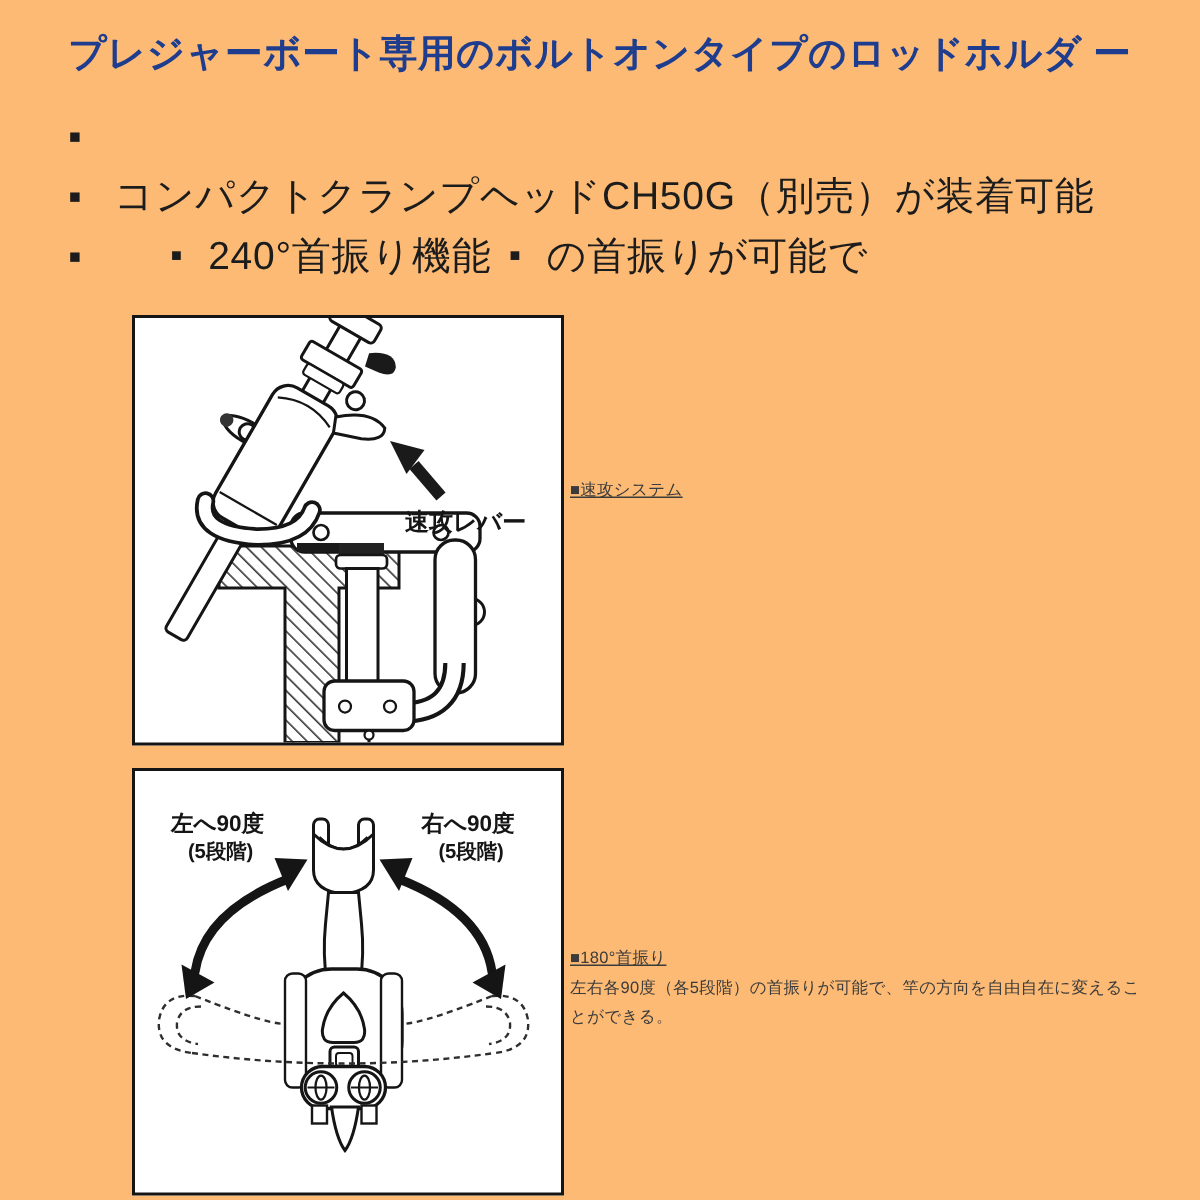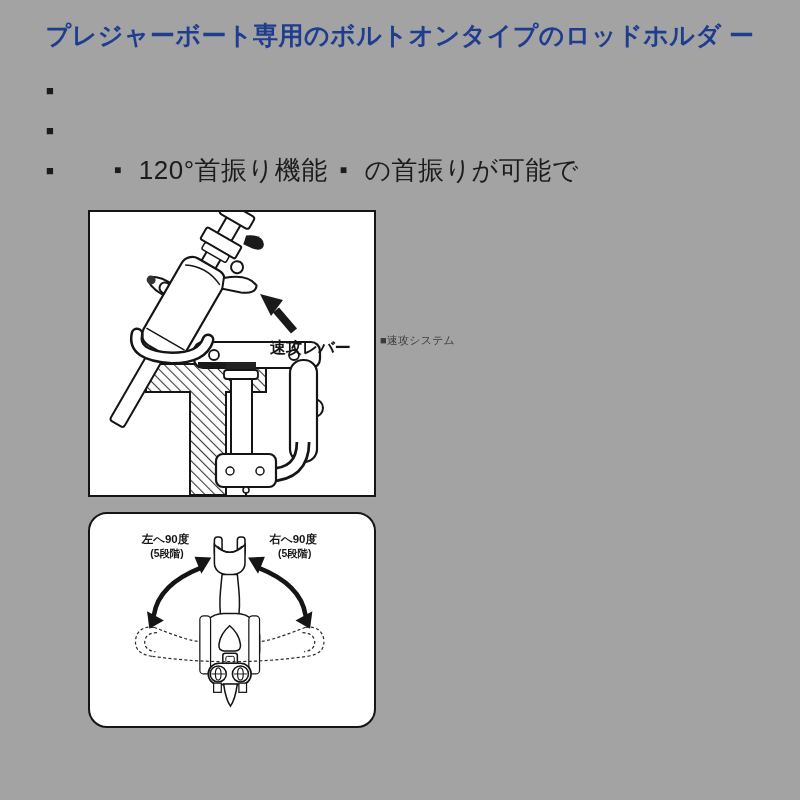--- a/index.html
+++ b/index.html
@@ -2,21 +2,21 @@
 <html><head>
 <meta charset="utf-8">
 <style>
   html, body { margin: 0; padding: 0; }
   body {
     width: 800px; height: 800px;
     background: #ffffff;
     font-family: "Liberation Sans", "DejaVu Sans", sans-serif;
     color: #1f1f1f;
   }
-  .page { position: relative; width: 800px; height: 800px; overflow: hidden; background: #a3a3a3; }
+  .page { position: relative; width: 800px; height: 800px; overflow: hidden; background: #fdba74; }
 
   .title {
     position: absolute; top: 19px; left: 0; width: 100%;
     text-align: center;
     font-size: 25px; font-weight: bold; letter-spacing: 0.5px;
     color: #1e3d8f;
     white-space: nowrap;
   }
 
   .features { position: absolute; top: 70px; left: 46px; width: 720px; }
@@ -34,56 +34,57 @@
   .sq.mid { width: auto; flex: 0 0 auto; margin: 0 17px 0 38px; font-size: 12px; }
   .sq.mid2 { width: auto; flex: 0 0 auto; margin: 0 17px 0 12px; font-size: 12px; }
 
   .figbox {
     position: absolute; left: 88px; width: 288px;
     box-sizing: border-box;
     border: 2px solid #151515;
     background: #fff;
   }
   #fig1 { top: 210px; height: 287px; }
-  #fig2 { top: 512px; height: 216px; border-radius: 19px; }
+  #fig2 { top: 512px; height: 285px; }
   .figbox svg { display: block; width: 100%; height: 100%; }
 
   .desc {
     position: absolute; left: 380px; width: 382px;
     font-size: 11px; line-height: 19px; color: #3b3b3b;
     letter-spacing: 0.2px;
   }
   #desc1 { top: 318px; }
   #desc2 { top: 630px; }
-  .desc .hd { margin: 13px 0 1px 0; }
+  .desc .hd { margin: 0 0 1px 0; text-decoration: underline; }
 
   svg text {
     font-family: "Liberation Sans", "DejaVu Sans", sans-serif;
     font-weight: bold;
     fill: #151515;
   }
 </style>
 </head>
 <body>
 
 <div class="page">
 
   <div class="title">プレジャーボート専用のボルトオンタイプのロッドホルダ ー</div>
 
   <div class="features">
     <div class="feat">
       <span class="sq">■</span>
     </div>
     <div class="feat">
       <span class="sq">■</span>
+      <span>コンパクトクランプヘッドCH50G（別売）が装着可能</span>
     </div>
     <div class="feat">
       <span class="sq">■</span>
       <span class="sq mid">■</span>
-      <span>120°首振り機能</span>
+      <span>240°首振り機能</span>
       <span class="sq mid2">■</span>
       <span>の首振りが可能で</span>
     </div>
   </div>
 
   <div class="figbox" id="fig1">
     <svg viewBox="0 0 284 283">
       <defs>
         <pattern id="hatch" width="7" height="7" patternUnits="userSpaceOnUse" patternTransform="rotate(-45)">
           <rect width="7" height="7" fill="#ffffff"></rect>
@@ -196,15 +197,17 @@
       <text x="222" y="38" font-size="15" text-anchor="middle">右へ90度</text>
       <text x="224" y="56" font-size="13.5" text-anchor="middle">(5段階)</text>
     </svg>
   </div>
 
   <div class="desc" id="desc1">
     <div class="hd">■速攻システム</div>
   </div>
 
   <div class="desc" id="desc2">
+    <div class="hd">■180°首振り</div>
+    <div class="bd">左右各90度（各5段階）の首振りが可能で、竿の方向を自由自在に変えることができる。</div>
   </div>
 
 </div>
 
 </body></html>

